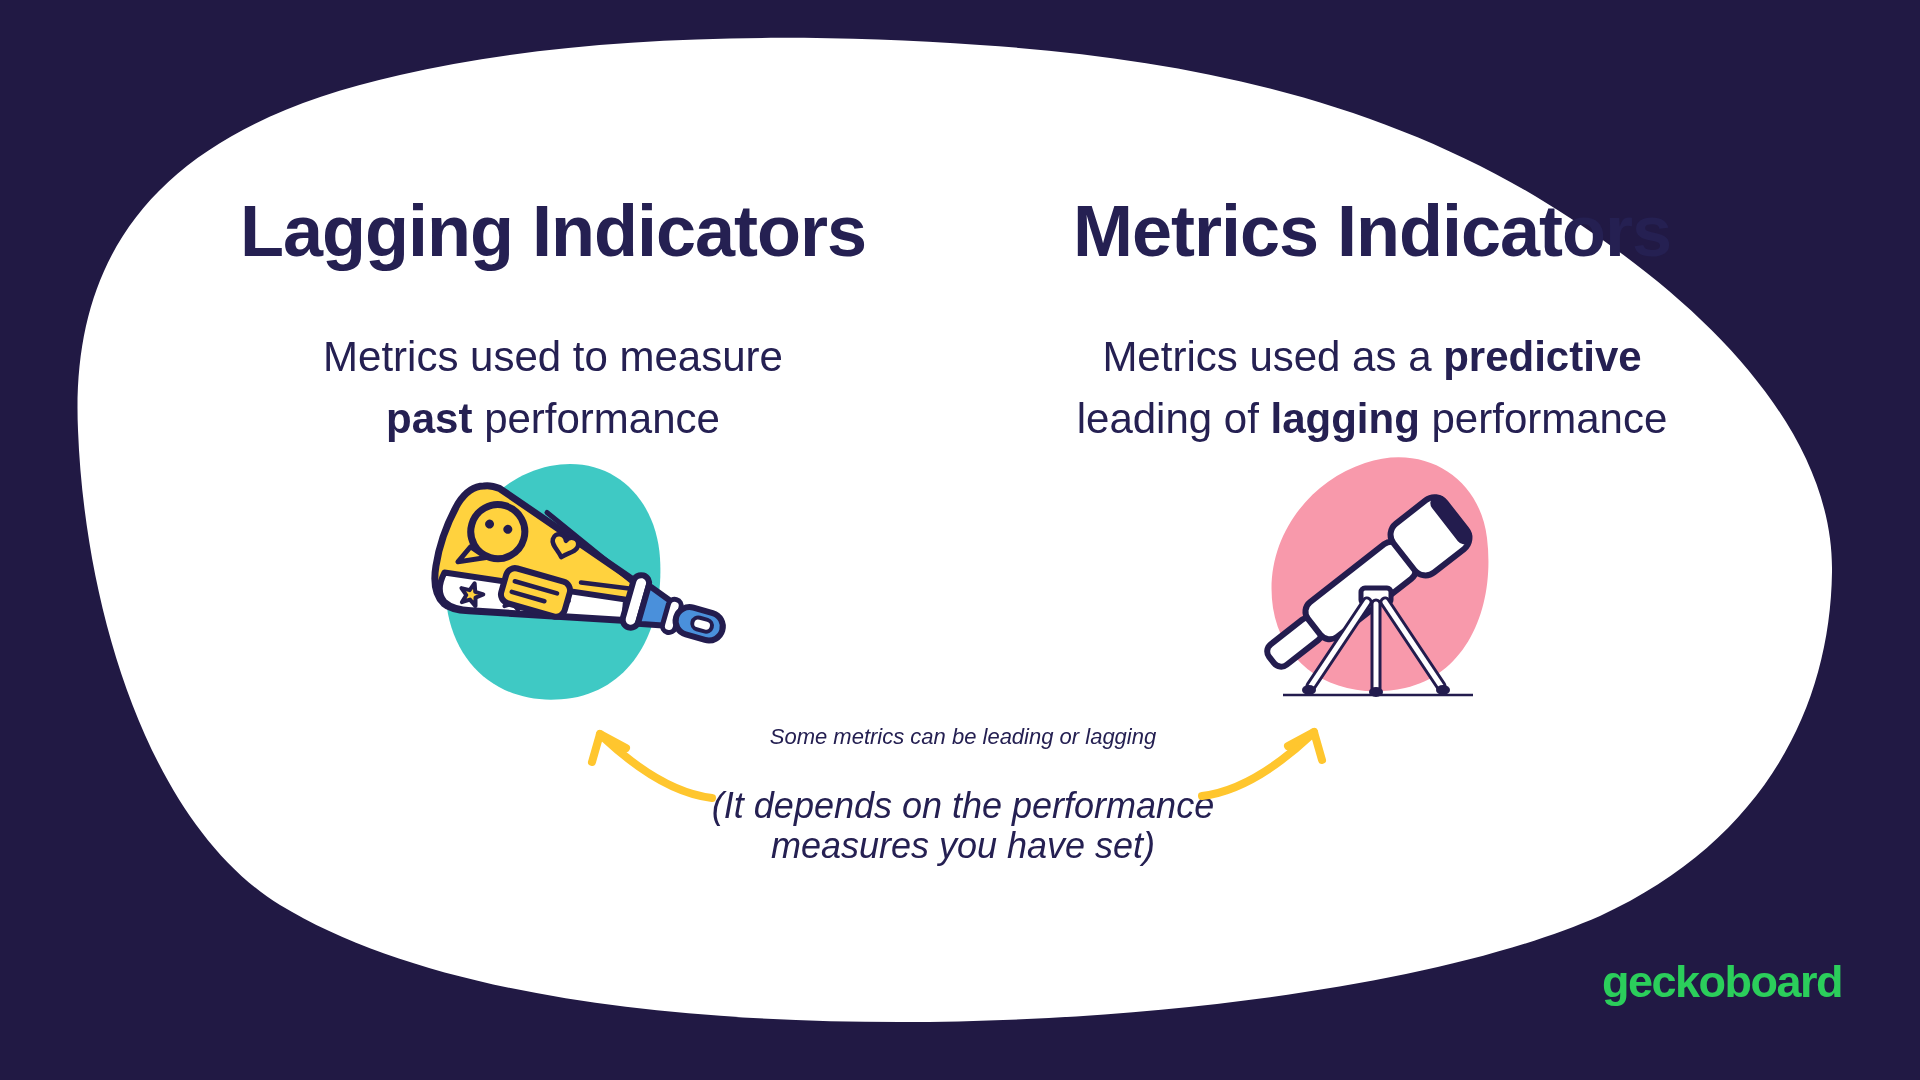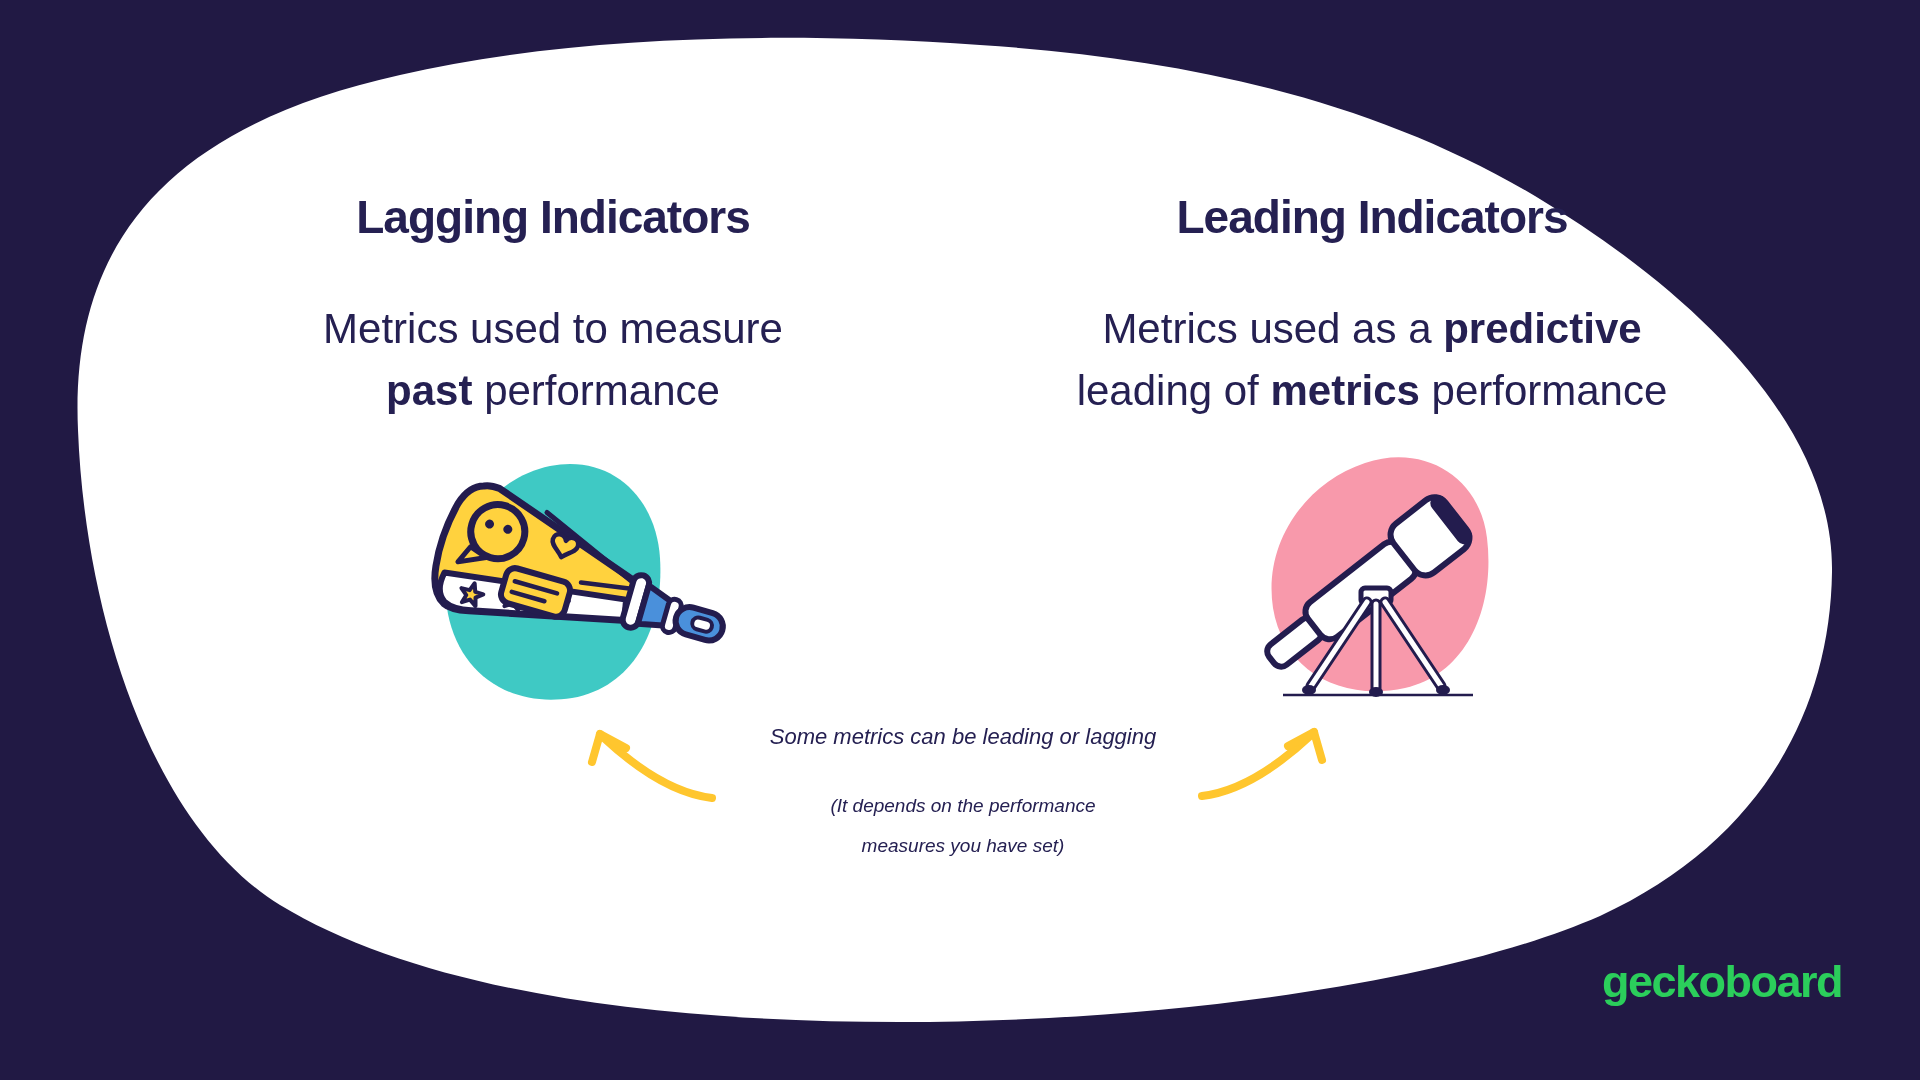--- a/index.html
+++ b/index.html
@@ -9,37 +9,37 @@
     background:#211944;
   }
   .canvas{position:relative;width:1920px;height:1080px;background:#211944;}
   .panel-svg{position:absolute;left:0;top:0;width:1920px;height:1080px;}
 
   .column{position:absolute;width:760px;text-align:center;color:#252052;}
   .column.left{left:173px;top:190px;}
   .column.right{left:992px;top:190px;}
   .title{
     margin:0 0 54px 0;
-    font-size:46px;font-weight:700;letter-spacing:-1px;color:#252052;
+    font-size:72px;font-weight:700;letter-spacing:-1px;color:#252052;
   }
   .subtitle{
     margin:17px;font-size:42px;font-weight:400;line-height:62px;color:#252052;
   }
   .subtitle b{font-weight:700;}
 
   .illustration{position:absolute;}
   .illustration.left{left:398px;top:446px;width:340px;height:280px;}
   .illustration.right{left:1225px;top:438px;width:320px;height:280px;}
 
   .center-note{
     position:absolute;left:613px;top:724px;width:700px;
     text-align:center;color:#252052;font-style:italic;
   }
   .center-note .n1{margin:0;font-size:22px;font-weight:500;}
-  .center-note .n2{margin:36px 0 16px 0;font-size:19px;font-weight:500;line-height:40px;}
+  .center-note .n2{margin:36px 0 16px 0;font-size:36px;font-weight:500;line-height:40px;}
 
   .arrow{position:absolute;width:150px;height:95px;}
   .arrow.left{left:572px;top:718px;}
   .arrow.right{left:1192px;top:716px;}
 
   .logo{
     position:absolute;left:1602px;top:956px;
     font-size:45px;font-weight:700;letter-spacing:-1.5px;
     color:#2BCE5B;
   }
@@ -63,25 +63,25 @@
 
   <div class="column left">
     <h1 class="title">Lagging Indicators</h1>
     <p class="subtitle"><span>Metrics used to measure</span><br>
       <b>past</b>
       <span>performance</span>
     </p>
   </div>
 
   <div class="column right">
-    <h1 class="title">Leading Indicators</h1>
+    <h1 class="title">Metrics Indicators</h1>
     <p class="subtitle"><span>Metrics used as a</span>
       <b>predictive</b><br>
       <span>leading of</span>
-      <b>metrics</b>
+      <b>lagging</b>
       <span>performance</span>
     </p>
   </div>
 
   <svg class="illustration left" viewBox="0 0 340 280" aria-hidden="true">
     <path d="M152,20 C212,8 258,50 262,112 C266,176 240,240 174,252 C112,262 62,228 50,168 C38,106 88,33 152,20 Z" fill="#3FC9C4"></path>
     <g transform="rotate(16 150 150)">
 
       <path d="M58,62 Q44,66 38,86 Q30,120 34,152 Q37,178 52,186 Q60,190 78,186 L232,152 L236,114 L74,60 Q64,59 58,62 Z" fill="#FFD23E" stroke="#231C4E" stroke-width="7" stroke-linejoin="round"></path>
 

